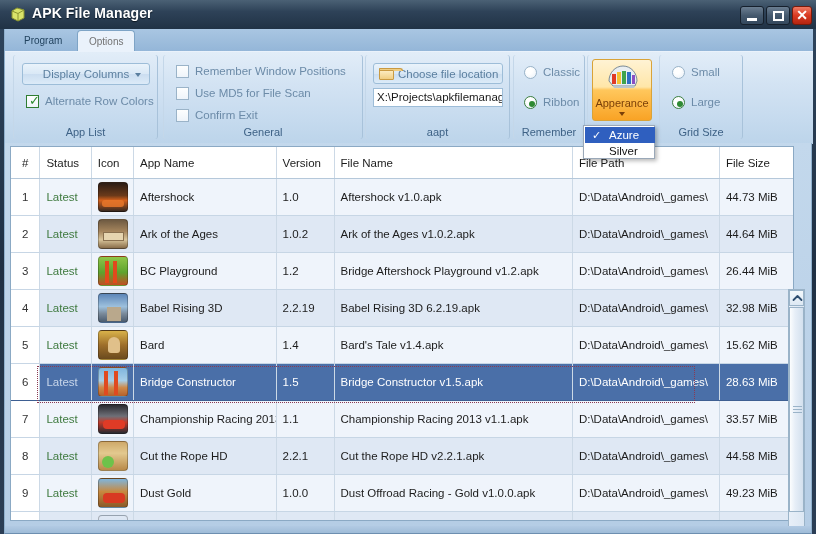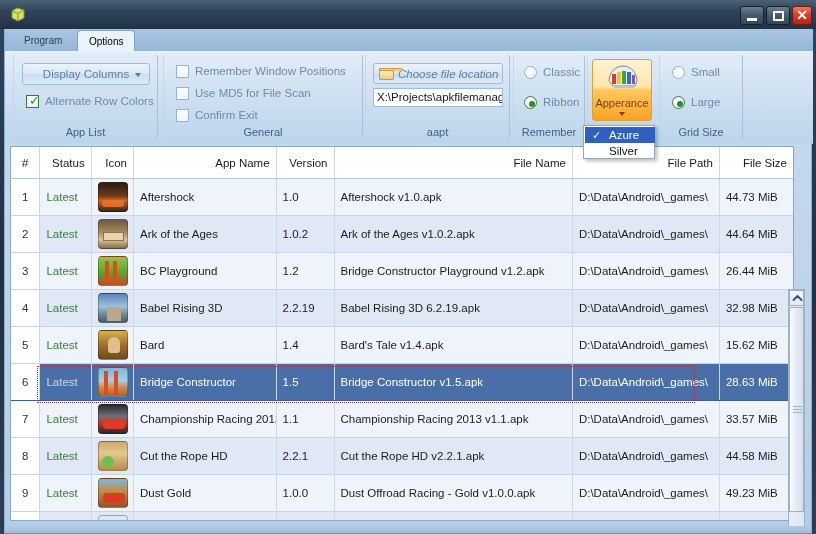--- a/index.html
+++ b/index.html
@@ -50,21 +50,21 @@
     background:linear-gradient(to bottom,#a9c6e2 0%,#94b6d8 100%);
   }
   .tab{
     position:absolute;top:2px;height:20px;line-height:20px;
     font-size:10px;color:#22435f;padding:0 11px;box-sizing:border-box;
     border-top-left-radius:4px;border-top-right-radius:4px;
     cursor:default;
   }
   .tab.active{
     background:#eaf2fb;top:1px;height:21px;line-height:21px;
-    border:1px solid #7ea4c6;border-bottom:none;color:#000000;
+    border:1px solid #7ea4c6;border-bottom:none;color:#737373;
   }
   .tab1{left:8px;}
   .tab2{left:72px;}
   .ribbon-body{
     position:absolute;left:0;top:22px;width:808px;height:92px;
     background:linear-gradient(to bottom,#e2edf8 0%,#d3e3f3 35%,#c5daee 75%,#bcd4ea 100%);
     border-top:1px solid #eaf2fb;
   }
   .group{
     position:absolute;top:3px;height:84px;box-sizing:border-box;
@@ -118,21 +118,21 @@
   .rad .dot{
     position:absolute;left:3.5px;top:3.5px;width:6px;height:6px;border-radius:50%;
     background:#2f8a33;
   }
   .rad .lbl{position:absolute;left:19px;top:-1px;white-space:nowrap;}
 
   .btn-file{
     position:absolute;left:7px;top:8px;width:130px;height:21px;
     background:linear-gradient(to bottom,#eaf3fb 0%,#d9e8f6 50%,#cbddf0 51%,#dcebf8 100%);
     border:1px solid #9dbdd8;border-radius:3px;box-sizing:border-box;
-    font-size:11.5px;color:#5b7f9f;line-height:20px;padding-left:24px;cursor:default;font-style:italic;
+    font-size:11.5px;color:#5b7f9f;line-height:20px;padding-left:24px;cursor:default;
   }
   .folder{
     position:absolute;left:5px;top:4px;width:15px;height:12px;
   }
   .folder .body{
     position:absolute;left:0;top:2px;width:15px;height:10px;
     background:linear-gradient(to bottom,#fbe3a8 0%,#edc濃 100%);
     background:linear-gradient(to bottom,#fcebc0 0%,#f0ce83 100%);
     border:1px solid #c99a43;box-sizing:border-box;border-radius:1px;
   }
@@ -191,21 +191,21 @@
   }
   .grid{
     position:absolute;left:5px;top:3px;width:784px;height:375px;
     background:#ffffff;border:1px solid #8ba9c4;box-sizing:border-box;
     overflow:hidden;
   }
   table.dt{border-collapse:collapse;width:100%;table-layout:fixed;font-size:11.5px;color:#1c1c1c;}
   table.dt th{
     height:31px;background:#ffffff;border-bottom:1px solid #b5c8da;
     border-right:1px solid #ccd9e6;
-    text-align:right;font-weight:normal;color:#1c1c1c;padding:0 6px;
+    text-align:left;font-weight:normal;color:#1c1c1c;padding:0 6px;
     font-size:11.5px;vertical-align:middle;
   }
   table.dt td{
     height:36px;border-bottom:1px solid #c7d6e5;border-right:1px solid #ccd9e6;
     padding:0 6px;vertical-align:middle;overflow:hidden;white-space:nowrap;
   }
   tr.alt td{background:#dfe8f4;}
   tr.norm td{background:#eff4fb;}
   tr.sel td{background:#4a6fa8;color:#ffffff;border-bottom-color:#3e5f92;}
   tr.sel td.stat{color:#c8d6ea;}
@@ -286,20 +286,21 @@
 <div class="window">
 
   <div class="titlebar">
     <span class="title-icon">
       <svg width="16" height="15" viewBox="0 0 16 15">
         <path d="M2 4 L7 1 L14 3 L14 11 L8 14 L2 11 Z" fill="#d9e36a" stroke="#8a9430" stroke-width="1"></path>
         <path d="M2 4 L8 6.5 L14 3" fill="none" stroke="#8a9430" stroke-width="1"></path>
         <path d="M8 6.5 L8 14" fill="none" stroke="#8a9430" stroke-width="1"></path>
       </svg>
     </span>
+    <span class="title-text">APK File Manager</span>
 
     <div class="wbtn min">
       <span class="min-bar"></span>
     </div>
     <div class="wbtn max">
       <span class="max-sq"></span>
     </div>
     <div class="wbtn close">
       <span class="close-x">✕</span>
     </div>
@@ -460,21 +461,21 @@
             <td>Ark of the Ages v1.0.2.apk</td>
             <td>D:\Data\Android\_games\</td>
             <td style="border-right:none">44.64 MiB</td>
           </tr>
           <tr class="norm">
             <td class="num">3</td>
             <td class="stat">Latest</td>
             <td class="ic"><span class="appicon ic3"></span></td>
             <td>BC Playground</td>
             <td>1.2</td>
-            <td>Bridge Constructor Playground v1.2.apk</td>
+            <td>Bridge Aftershock Playground v1.2.apk</td>
             <td>D:\Data\Android\_games\</td>
             <td style="border-right:none">26.44 MiB</td>
           </tr>
           <tr class="alt">
             <td class="num">4</td>
             <td class="stat">Latest</td>
             <td class="ic"><span class="appicon ic4"></span></td>
             <td>Babel Rising 3D</td>
             <td>2.2.19</td>
             <td>Babel Rising 3D 6.2.19.apk</td>

